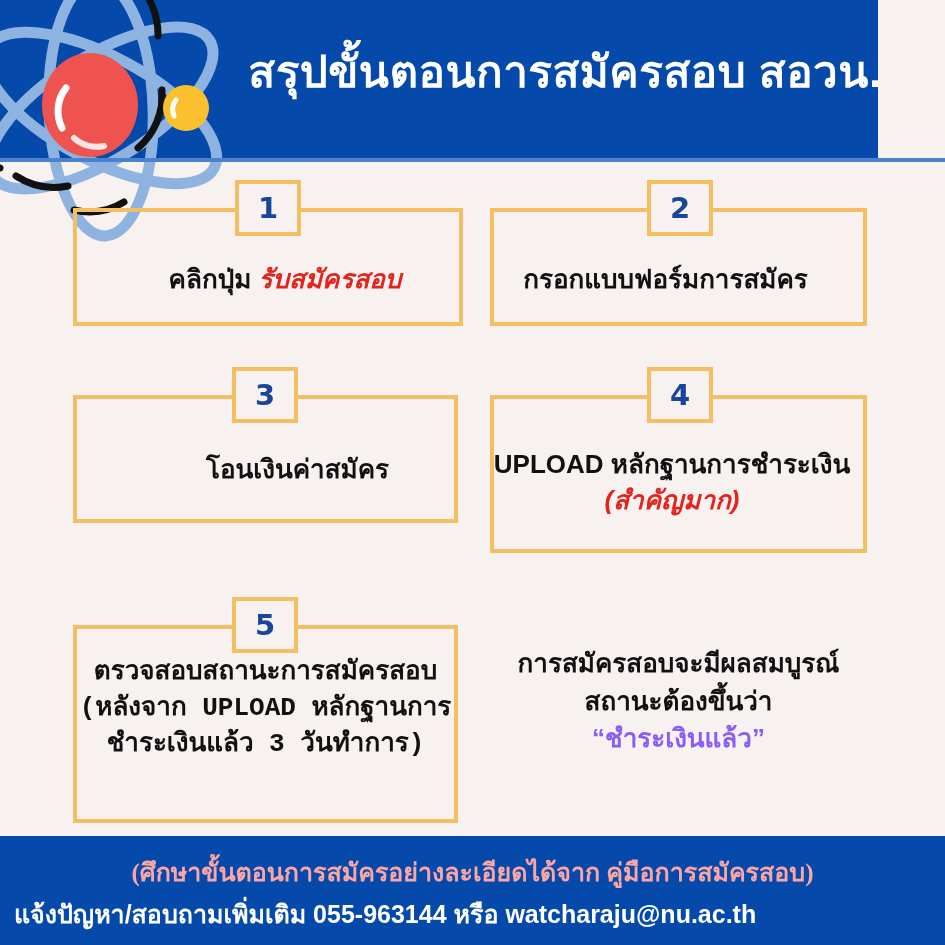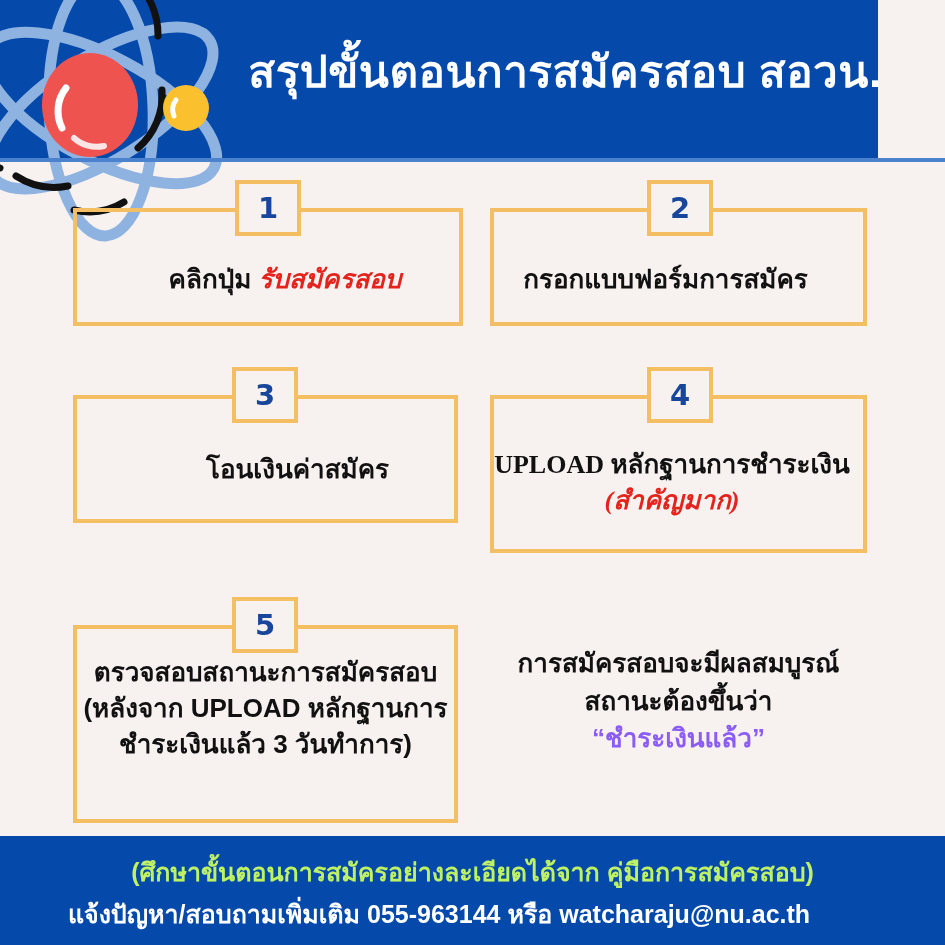--- a/index.html
+++ b/index.html
@@ -126,22 +126,22 @@
 
   #gap1 { left: 237px; top: 204px; width: 62px; }
   #gap2 { left: 649px; top: 204px; width: 62px; }
   #gap3 { left: 234px; top: 391px; width: 62px; }
   #gap4 { left: 649px; top: 391px; width: 62px; }
   #gap5 { left: 234px; top: 621px; width: 62px; }
 
   #text1 { left: 73px;  top: 262px; width: 424px; }
   #text2 { left: 490px; top: 262px; width: 351px; }
   #text3 { left: 73px;  top: 452px; width: 385px; margin-left: 32px; }
-  #text4 { left: 490px; top: 447px; width: 364px; font-family: Liberation Serif, serif; }
-  #text5 { left: 73px;  top: 655px; width: 385px; }
+  #text4 { left: 490px; top: 447px; width: 364px; }
+  #text5 { left: 73px;  top: 655px; width: 385px; font-family: Liberation Mono, monospace; }
 
   
   .note {
     position: absolute;
     left: 490px;
     top: 645px;
     width: 377px;
     text-align: center;
     color: #111111;
     font-size: 26px;
@@ -157,35 +157,36 @@
     width: 945px;
     height: 109px;
     background: #0549ab;
   }
   .footer-line1 {
     position: absolute;
     left: 0;
     top: 16px;
     width: 945px;
     text-align: center;
-    color: #bef264;
+    color: #fca5a5;
     font-size: 25px;
     font-weight: bold;
     white-space: nowrap;
+    font-family: Liberation Serif, serif;
   }
   .footer-line2 {
     position: absolute;
     left: 0;
     top: 58px;
     width: 878px;
-    text-align: center;
     color: #ffffff;
     font-size: 25px;
     font-weight: bold;
     white-space: nowrap;
+    padding-left: 14px;
   }
 </style>
 </head>
 <body>
 
 <div id="poster">
 
   <div class="banner">
     <svg class="atom" viewBox="0 0 330 330" xmlns="http://www.w3.org/2000/svg">
       <g stroke="#8fb3e0" stroke-width="11" fill="none" stroke-linecap="round">

